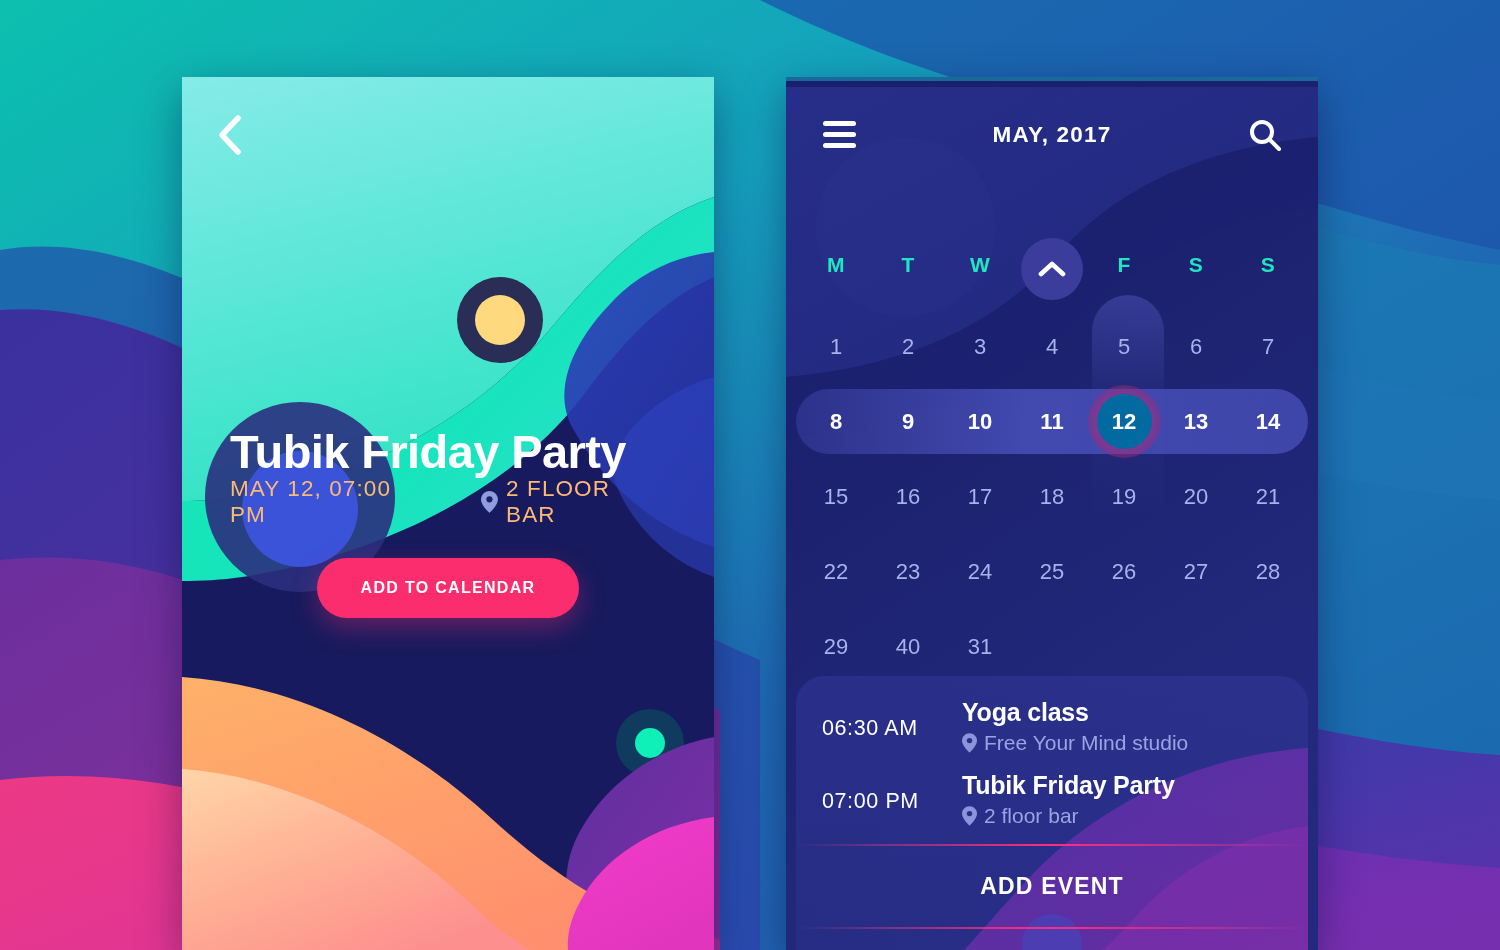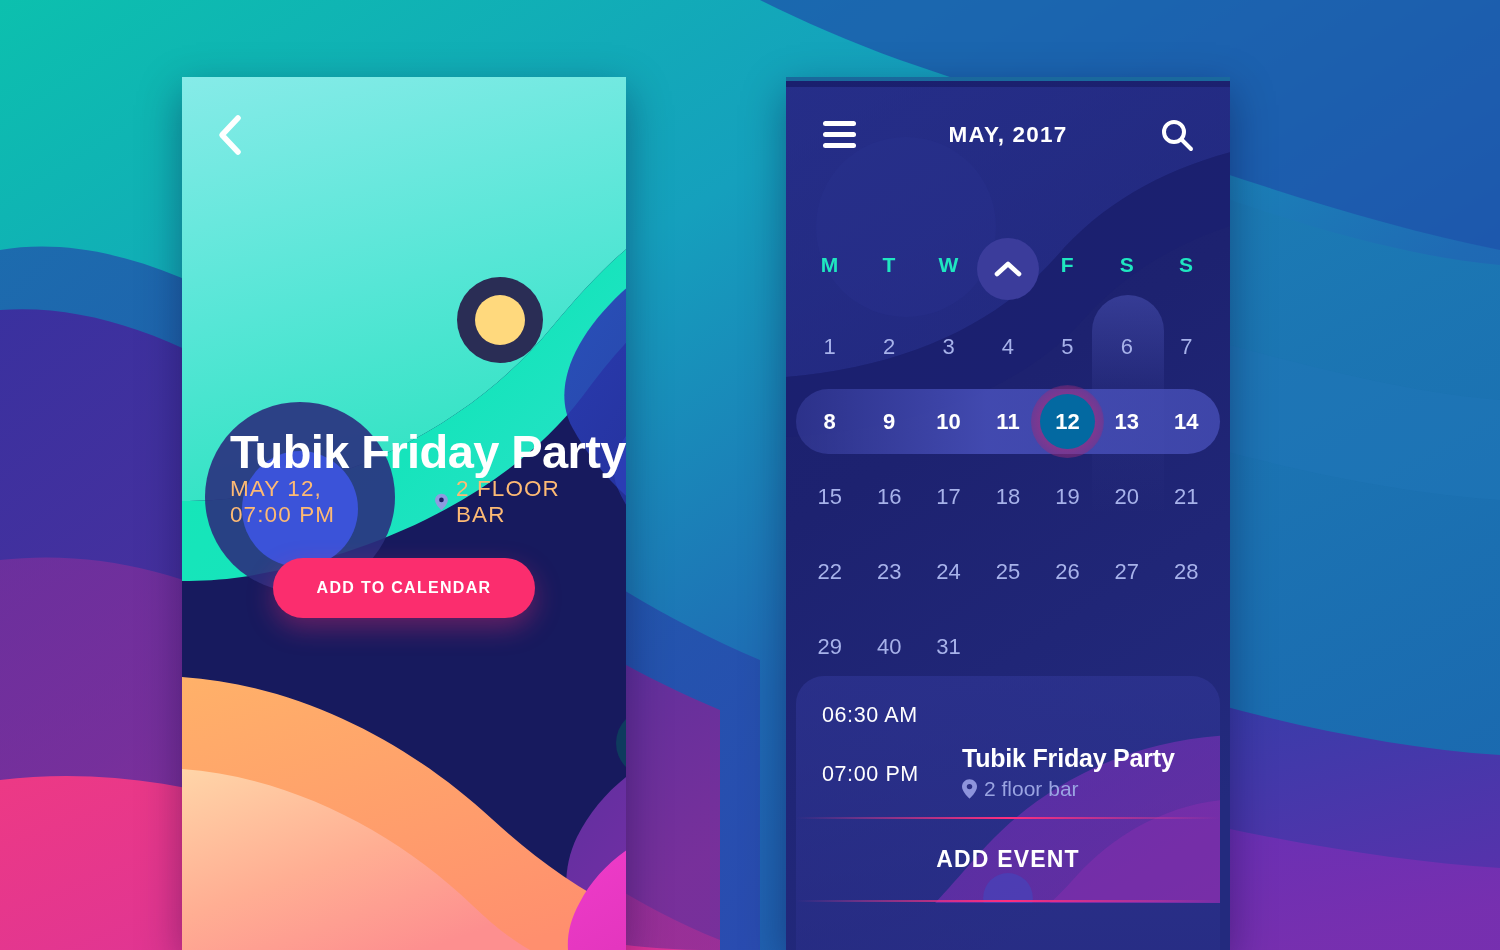--- a/index.html
+++ b/index.html
@@ -10,21 +10,21 @@
     position:relative;
   }
 
   
   #bg-art { position:absolute; inset:0; width:1500px; height:950px; }
 
   
   .phone {
     position:absolute;
     top:77px;
-    width:444px;
+    width:532px;
     height:873px;
     overflow:hidden;
     box-shadow:0 14px 40px rgba(8,6,50,.38);
   }
   #phone-left  { left:182px; background:#171a5e; }
   #phone-right { left:786px; background:#171a5e; }
 
   .phone-art { position:absolute; inset:0; width:532px; height:873px; }
 
   
@@ -490,20 +490,30 @@
         </linearGradient>
       </defs>
       <path d="M512,72 C400,80 300,130 230,205 C200,238 180,262 168,274 L512,274 Z" fill="url(#evPurple)" opacity=".62"></path>
       <path d="M512,150 C440,158 380,196 340,240 C322,260 312,270 306,274 L512,274 Z" fill="#9c2fb4" opacity=".35"></path>
       <circle cx="256" cy="268" r="30" fill="#3b4bc4" opacity=".5"></circle>
     </svg>
 
     <div class="ev-list" id="ev-list">
         <div class="ev-row">
           <div class="ev-time">06:30 AM</div>
+          <div class="ev-info">
+            <div class="ev-name">Yoga class</div>
+            <div class="ev-place">
+              <svg width="15" height="20" viewBox="0 0 17 22">
+                <path d="M8.5,0 C3.8,0 0,3.8 0,8.5 C0,14.5 8.5,22 8.5,22 C8.5,22 17,14.5 17,8.5 C17,3.8 13.2,0 8.5,0 Z" fill="#8e94dc"></path>
+                <circle cx="8.5" cy="8.3" r="3.1" fill="#2b2f83"></circle>
+              </svg>
+              <span>Free Your Mind studio</span>
+            </div>
+          </div>
         </div>
         <div class="ev-row">
           <div class="ev-time">07:00 PM</div>
           <div class="ev-info">
             <div class="ev-name">Tubik Friday Party</div>
             <div class="ev-place">
               <svg width="15" height="20" viewBox="0 0 17 22">
                 <path d="M8.5,0 C3.8,0 0,3.8 0,8.5 C0,14.5 8.5,22 8.5,22 C8.5,22 17,14.5 17,8.5 C17,3.8 13.2,0 8.5,0 Z" fill="#8e94dc"></path>
                 <circle cx="8.5" cy="8.3" r="3.1" fill="#2b2f83"></circle>
               </svg>

